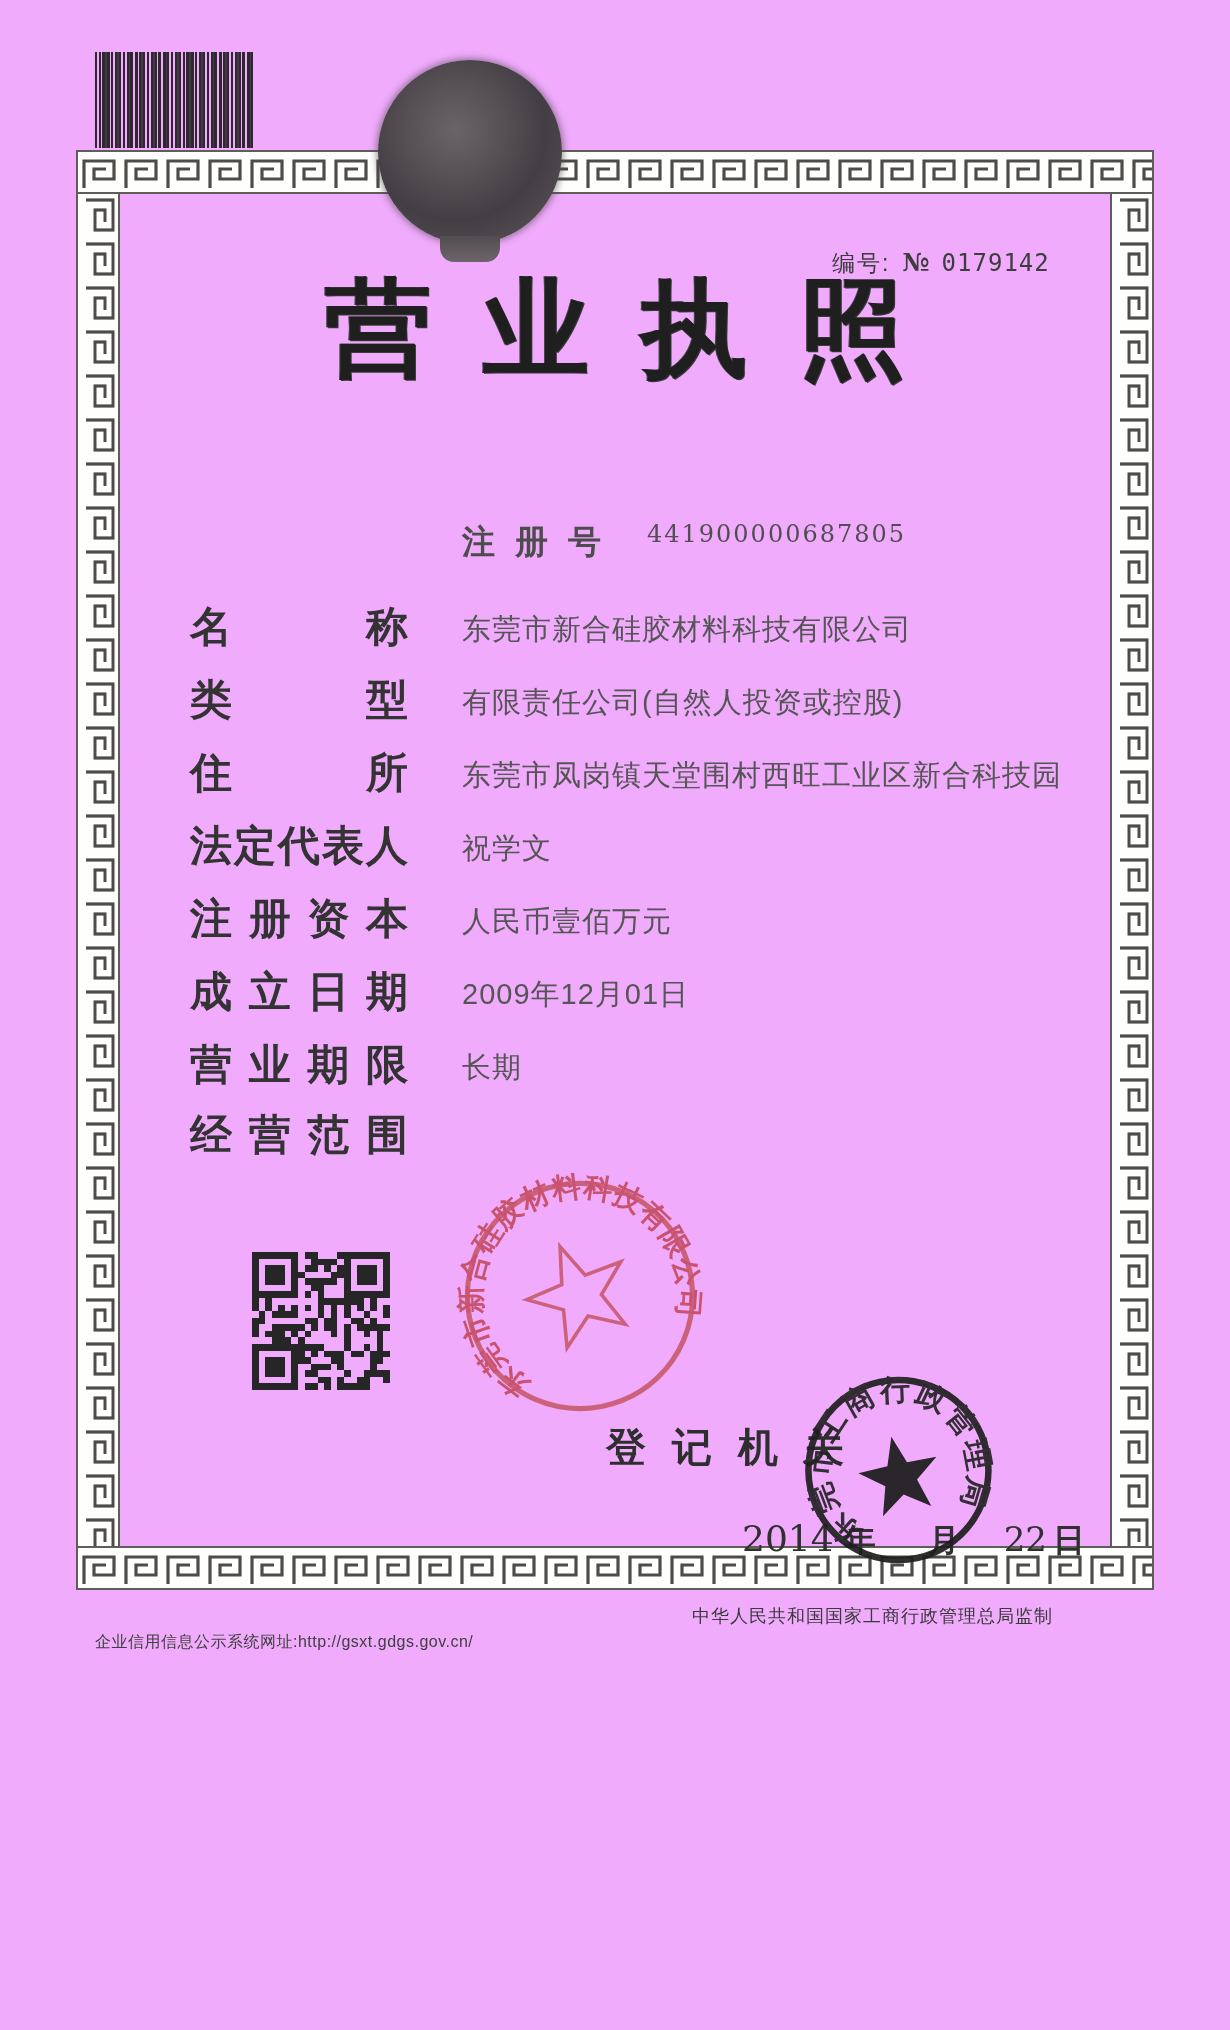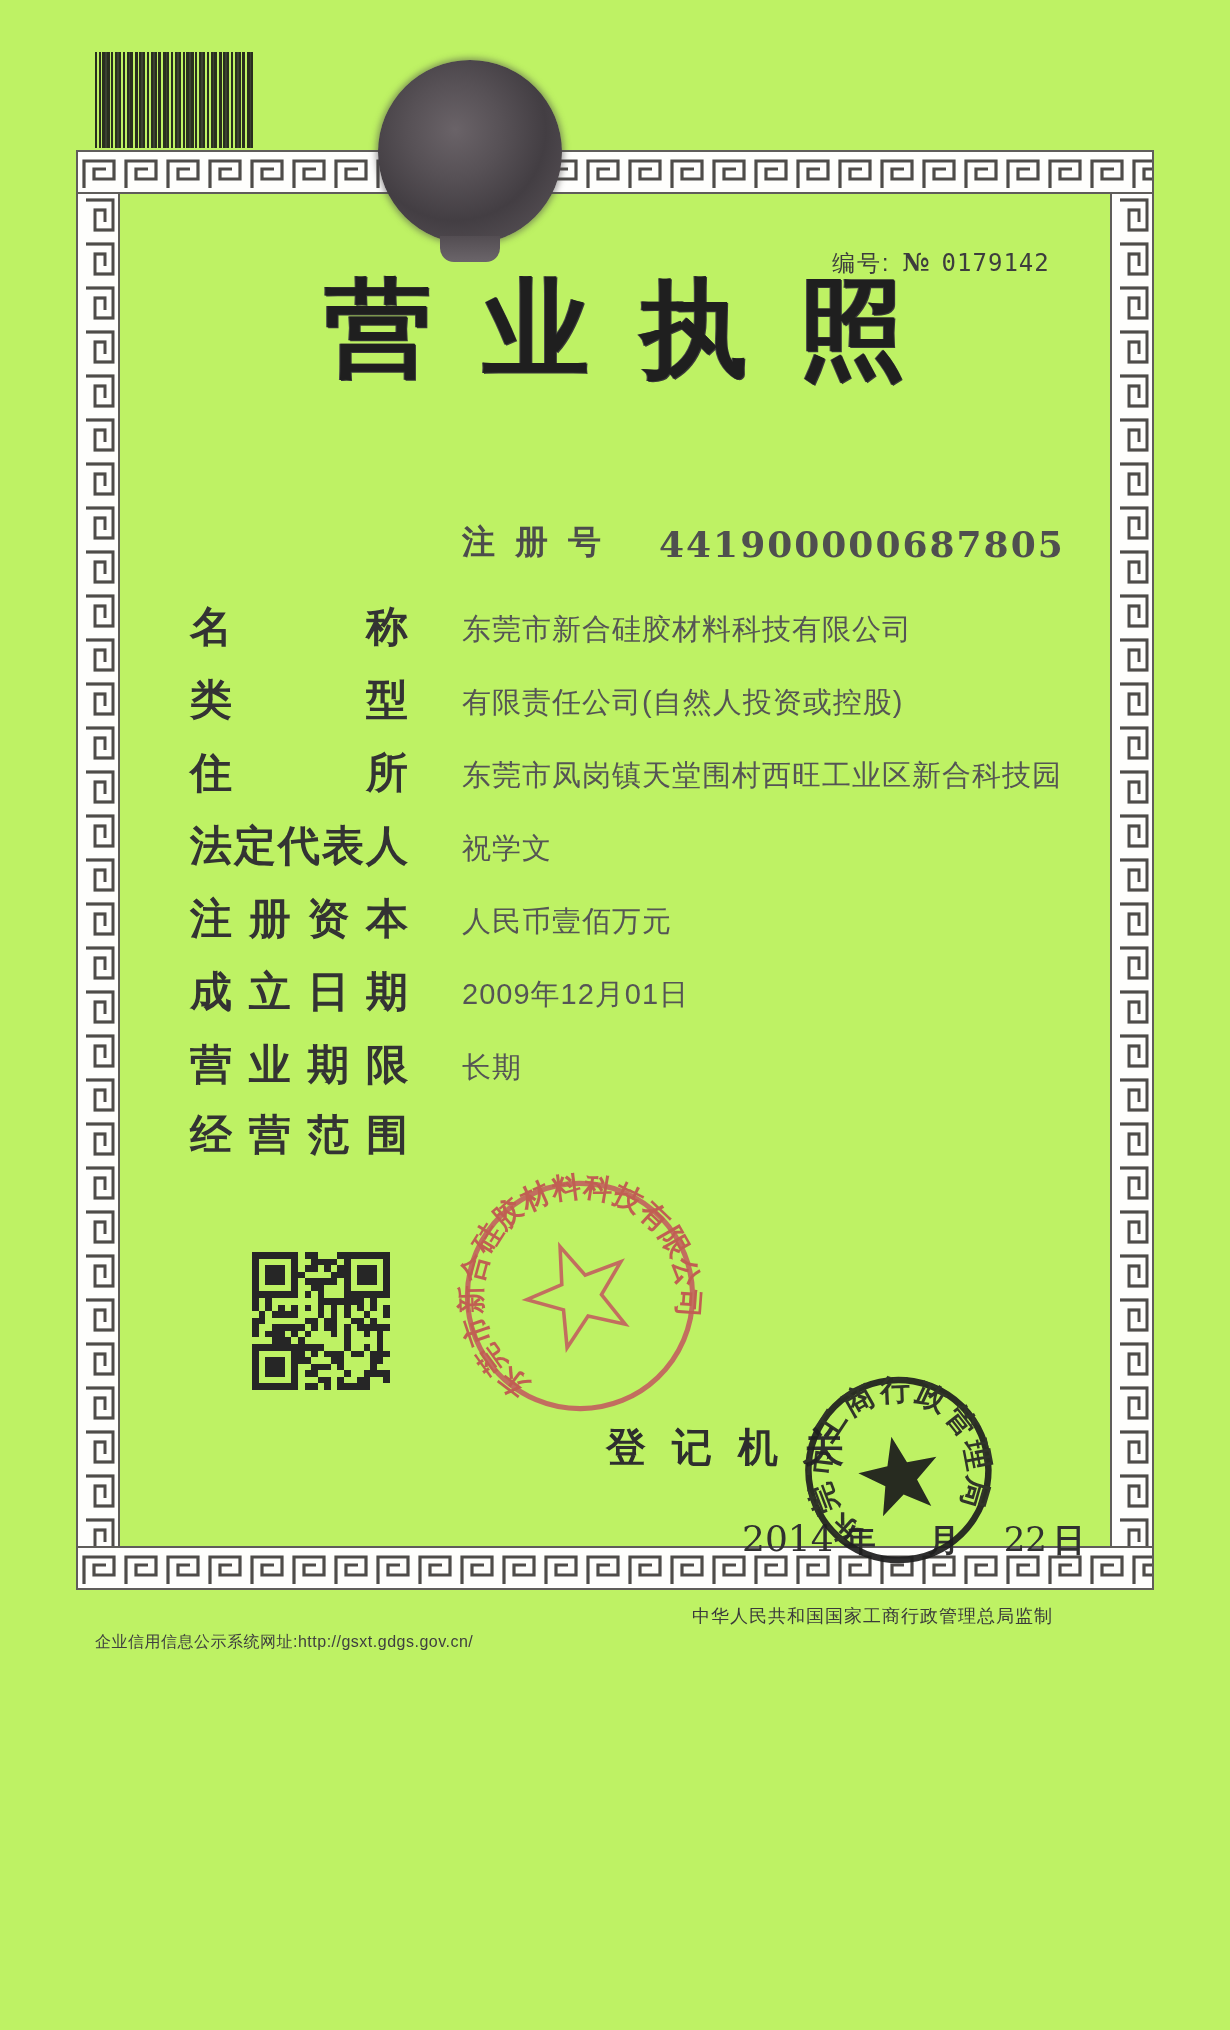--- a/index.html
+++ b/index.html
@@ -1,17 +1,17 @@
 <!DOCTYPE html>
 <html><head>
 <meta charset="utf-8">
 <style>
   html,body{margin:0;padding:0;}
   body{background:#e8e8e6;font-family:"Liberation Sans",sans-serif;}
-  .page{position:relative;width:1230px;height:2030px;background:#bef264;margin:0 auto;overflow:hidden;}
+  .page{position:relative;width:1230px;height:2030px;background:#f0abfc;margin:0 auto;overflow:hidden;}
 
   
   .barcode{position:absolute;left:95px;top:52px;width:158px;height:96px;
     background:
       repeating-linear-gradient(90deg,#151515 0 2px,transparent 2px 4px),
       repeating-linear-gradient(90deg,#151515 0 1px,transparent 1px 7px),
       repeating-linear-gradient(90deg,transparent 0 9px,#2a2a2a 9px 12px);
     opacity:.88;}
 
   
@@ -35,23 +35,23 @@
   .serial .lbl{font-size:23px;letter-spacing:2px;}
   .serial .no-sign{font-family:"DejaVu Serif",serif;font-weight:bold;font-size:25px;}
   .serial .num{font-family:"DejaVu Sans Mono",monospace;font-size:24px;letter-spacing:1px;}
 
   
   .title{position:absolute;left:0;right:0;top:258px;text-align:center;z-index:3;}
   .title span{font-size:106px;font-weight:800;color:#1f1f1f;letter-spacing:52px;margin-right:-52px;
     text-shadow:1px 1px 0 #3a3a3a, -1px 0 0 #4a4a4a;text-align:right;}
 
   
-  .regno{position:absolute;left:462px;top:520px;display:flex;align-items:flex-end;gap:38px;z-index:3;}
+  .regno{position:absolute;left:462px;top:520px;display:flex;align-items:flex-start;gap:26px;z-index:3;}
   .regno .lbl{font-size:33px;color:#4c4c4c;letter-spacing:20px;font-weight:600;}
-  .regno .num{font-family:"DejaVu Serif",serif;font-size:36px;color:#4f4f4f;letter-spacing:2px;font-weight:bold;}
+  .regno .num{font-family:"DejaVu Serif",serif;font-size:24px;color:#4f4f4f;letter-spacing:2px;}
 
   
   .fields{position:absolute;left:190px;top:600px;width:880px;z-index:3;}
   .frow{display:flex;align-items:flex-end;margin-bottom:23px;min-height:47px;}
   .f-label{width:218px;font-size:42px;line-height:1.1;color:#333;font-weight:600;
     text-align:justify;text-align-last:justify;flex:none;}
   .f-value{margin-left:54px;font-size:29px;color:#555;padding-top:10px;letter-spacing:1px;}
   .frow.scope .f-value{font-size:19.5px;line-height:1.47;width:578px;padding-top:5px;color:#4a4a4a;letter-spacing:0;}
 
   

